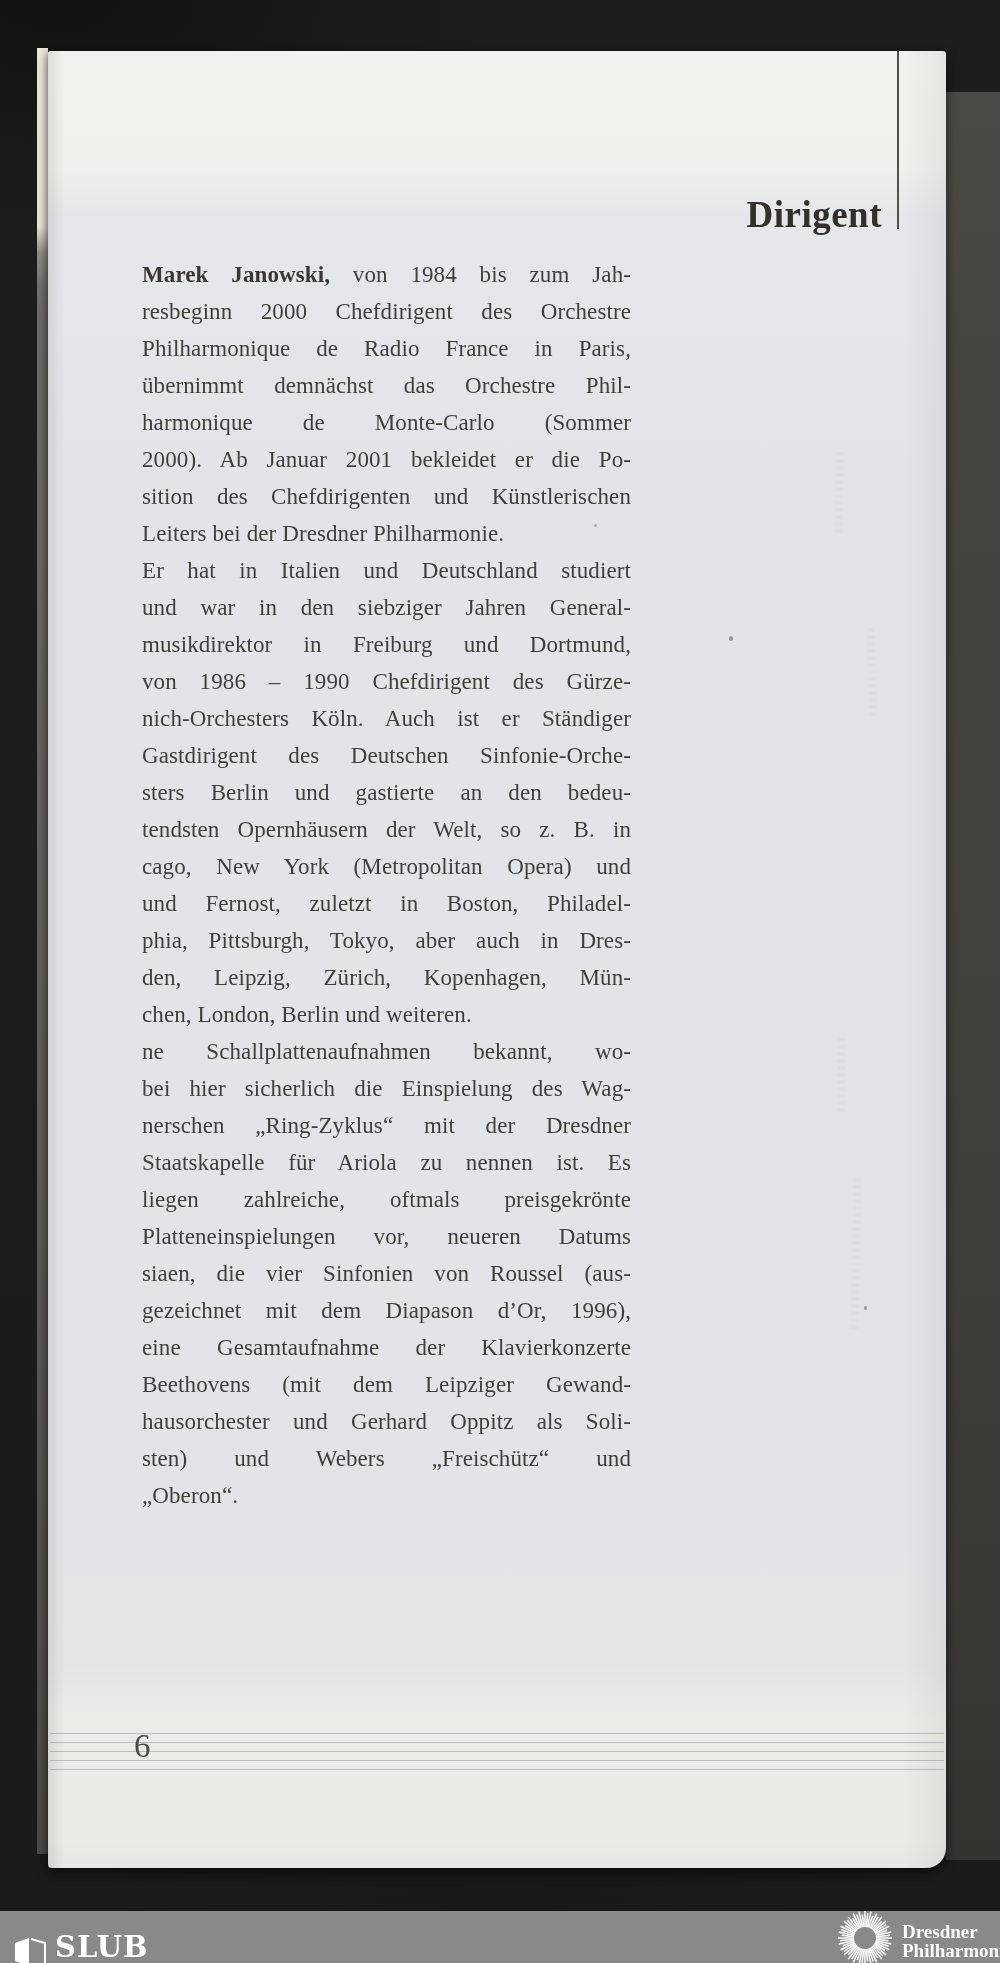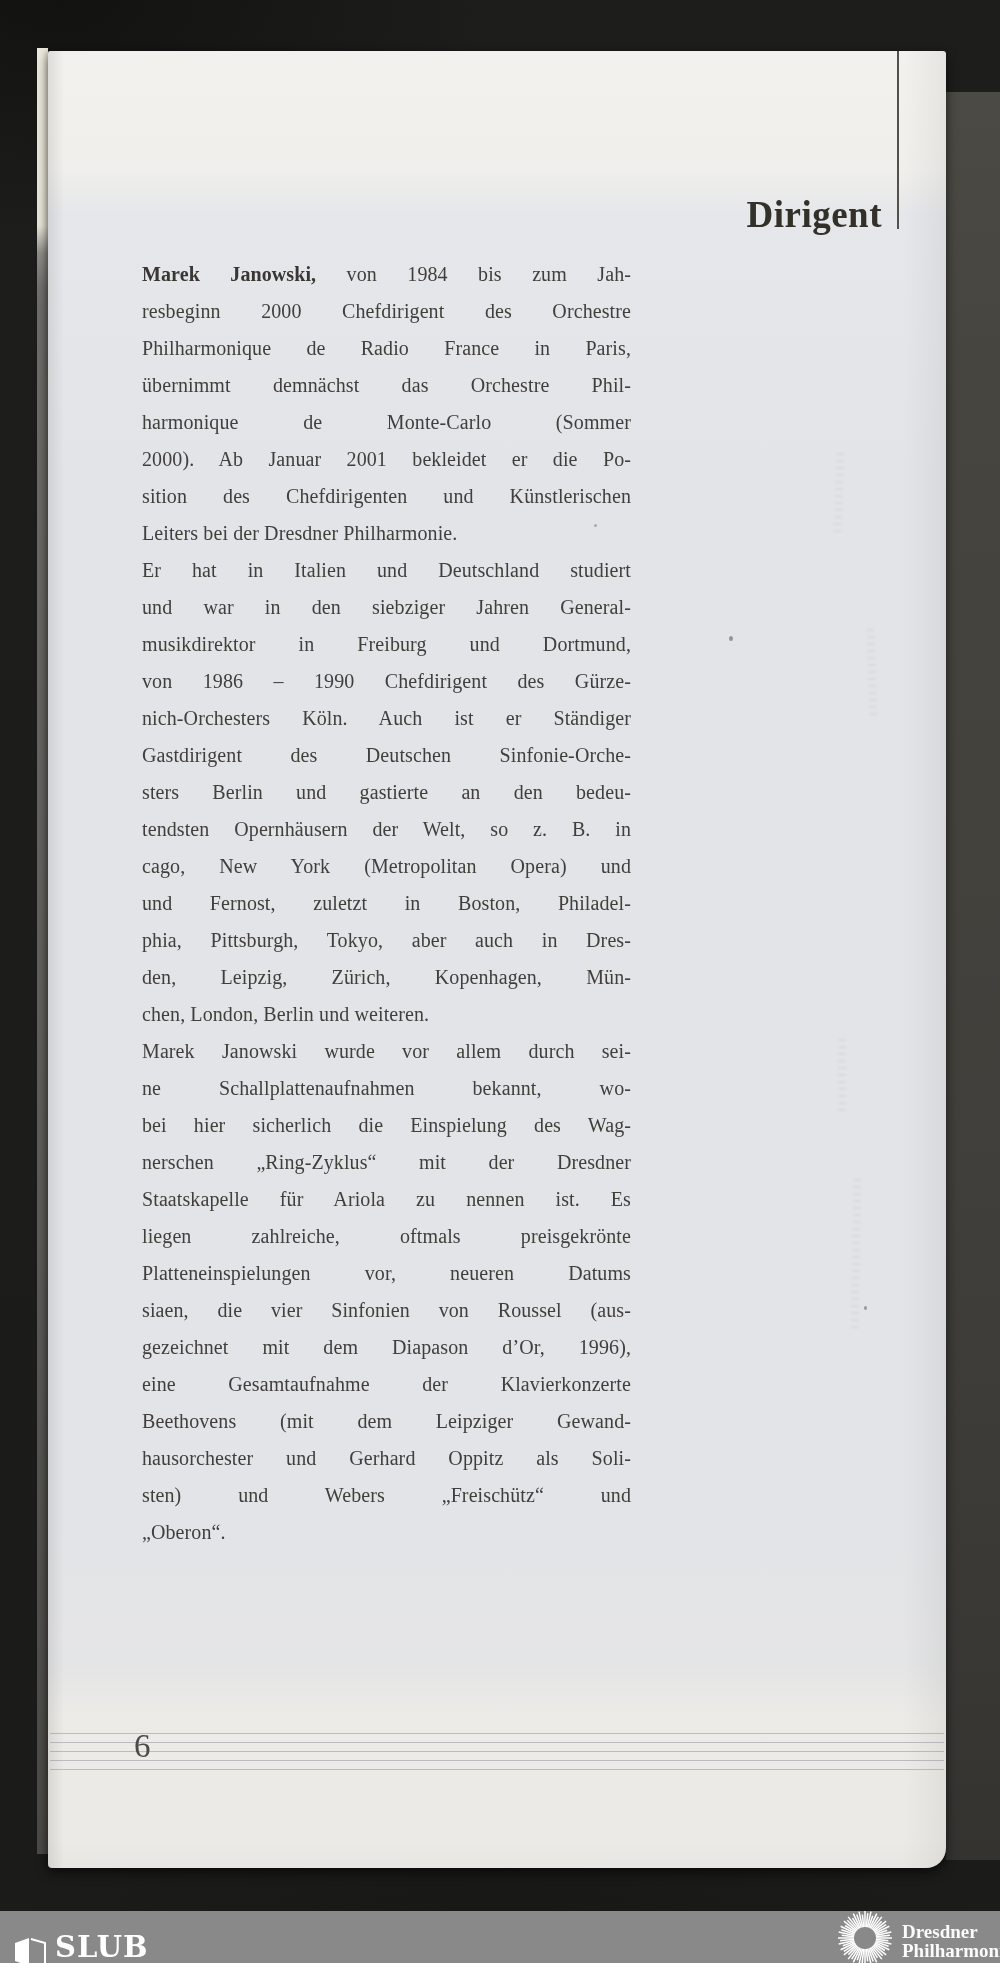--- a/index.html
+++ b/index.html
@@ -32,21 +32,21 @@
   }
   .heading{
     position:absolute;top:142px;right:64px;
     font-size:37px;font-weight:700;color:#323029;letter-spacing:.5px;
   }
   .vrule{
     position:absolute;left:849px;top:0;width:2px;height:178px;background:#53514c;
   }
   .body-text{
     position:absolute;left:94px;top:205px;width:489px;
-    font-size:20px;line-height:37px;color:#413f3c;letter-spacing:.1px;
+    font-size:23px;line-height:37px;color:#413f3c;letter-spacing:.1px;
   }
   .body-text .line{text-align:justify;text-align-last:justify;white-space:nowrap;}
   .body-text .line.para-end{text-align-last:left;}
   .body-text b{font-weight:700;color:#393733;}
   .staff-lines{
     position:absolute;left:2px;top:1682px;width:894px;height:38px;
     background:repeating-linear-gradient(180deg, rgba(125,131,138,.45) 0 1px, rgba(0,0,0,0) 1px 9px);
   }
   .page-number{
     position:absolute;left:86px;top:1677px;font-size:33px;color:#4d4b48;
@@ -115,21 +115,20 @@
         <div class="line">von 1986 – 1990 Chefdirigent des Gürze-</div>
         <div class="line">nich-Orchesters Köln. Auch ist er Ständiger</div>
         <div class="line">Gastdirigent des Deutschen Sinfonie-Orche-</div>
         <div class="line">sters Berlin und gastierte an den bedeu-</div>
         <div class="line">tendsten Opernhäusern der Welt, so z. B. in</div>
         <div class="line">cago, New York (Metropolitan Opera) und</div>
         <div class="line">und Fernost, zuletzt in Boston, Philadel-</div>
         <div class="line">phia, Pittsburgh, Tokyo, aber auch in Dres-</div>
         <div class="line">den, Leipzig, Zürich, Kopenhagen, Mün-</div>
         <div class="line para-end">chen, London, Berlin und weiteren.</div>
-        <div class="line">Marek Janowski wurde vor allem durch sei-</div>
         <div class="line">ne Schallplattenaufnahmen bekannt, wo-</div>
         <div class="line">bei hier sicherlich die Einspielung des Wag-</div>
         <div class="line">nerschen „Ring-Zyklus“ mit der Dresdner</div>
         <div class="line">Staatskapelle für Ariola zu nennen ist. Es</div>
         <div class="line">liegen zahlreiche, oftmals preisgekrönte</div>
         <div class="line">Platteneinspielungen vor, neueren Datums</div>
         <div class="line">siaen, die vier Sinfonien von Roussel (aus-</div>
         <div class="line">gezeichnet mit dem Diapason d’Or, 1996),</div>
         <div class="line">eine Gesamtaufnahme der Klavierkonzerte</div>
         <div class="line">Beethovens (mit dem Leipziger Gewand-</div>

